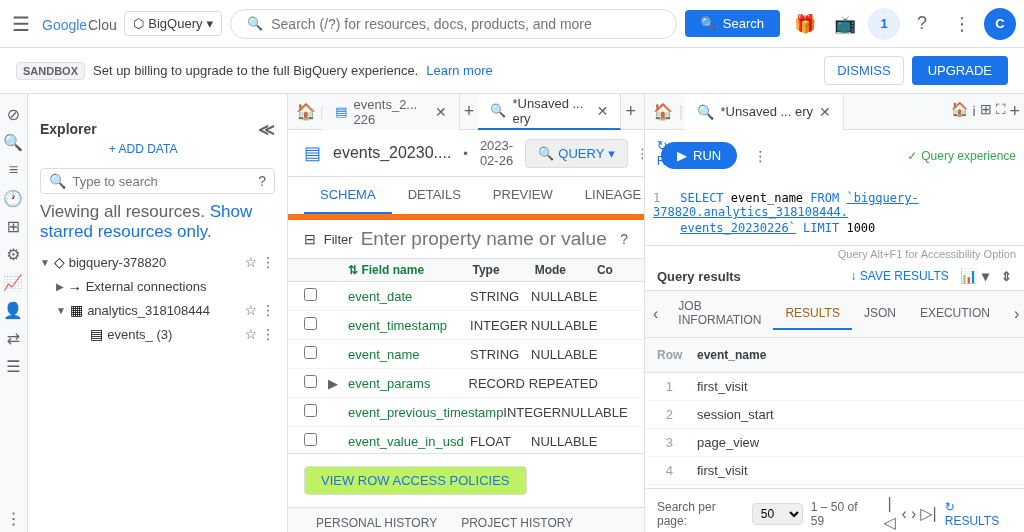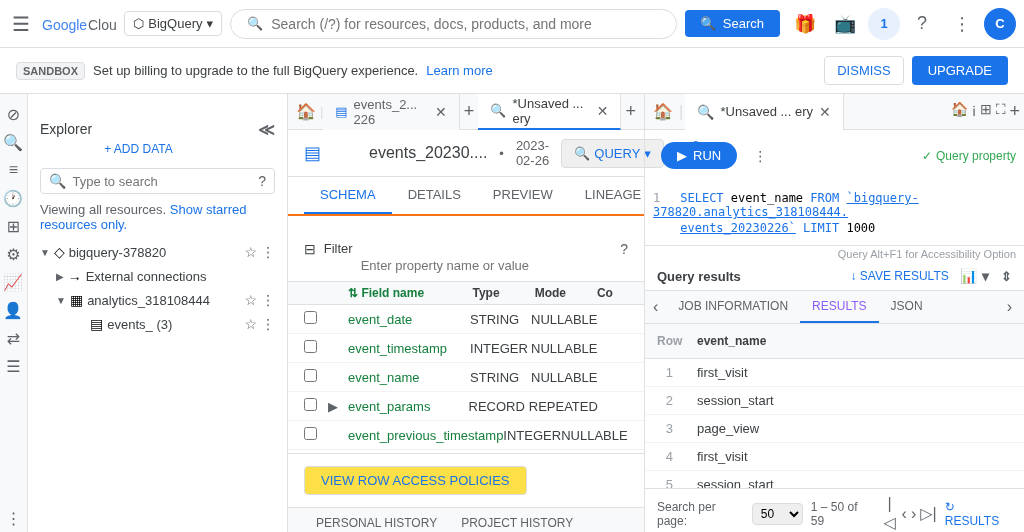--- a/index.html
+++ b/index.html
@@ -81,21 +81,21 @@
     .add-data-btn {
       display: flex; align-items: center; gap: 4px; color: #1a73e8;
       font-size: 12px; cursor: pointer; font-weight: 500; margin-left: 4px; margin-top: 40px;
     }
     .collapse-btn { margin-left: auto; cursor: pointer; color: #5f6368; font-size: 16px; }
     .search-box {
       display: flex; align-items: center; margin: 4px 12px 8px;
       border: 1px solid #dadce0; border-radius: 4px; padding: 4px 8px; gap: 6px;
     }
     .search-box input { border: none; outline: none; flex: 1; font-size: 13px; }
-    .viewing-all { font-size: 13px; color: #5f6368; padding: 0 12px 8px; }
+    .viewing-all { font-size: 17px; color: #5f6368; padding: 0 12px 8px; }
     .viewing-all a { color: #1a73e8; cursor: pointer; }
 
     
     .tree-view { flex: 1; overflow-y: auto; padding: 0 4px; }
     .tree-item { display: flex; align-items: center; padding: 4px 8px; cursor: pointer; border-radius: 4px; gap: 4px; }
     .tree-item-label { font-size: 13px; color: #3c4043; flex: 1; }
     .tree-expand { font-size: 10px; color: #5f6368; }
     .tree-icon { font-size: 14px; }
     .tree-star { color: #5f6368; font-size: 14px; }
     .tree-more { color: #5f6368; font-size: 14px; }
@@ -119,53 +119,53 @@
     .tab-close { font-size: 14px; color: #5f6368; cursor: pointer; }
     .tab-add { font-size: 18px; color: #5f6368; cursor: pointer; padding: 0 4px; }
     .tab-home { font-size: 16px; color: #5f6368; cursor: pointer; padding: 0 4px; }
 
     
     .table-toolbar {
       display: flex; align-items: center; padding: 8px 16px; gap: 12px;
       border-bottom: 1px solid #e0e0e0;
     }
     .table-icon { font-size: 18px; color: #1a73e8; }
-    .table-name { font-size: 16px; font-weight: 500; color: #3c4043; margin-left: 36px; }
+    .table-name { font-size: 16px; font-weight: 500; color: #3c4043; }
     .table-date { font-size: 13px; color: #5f6368; }
     .toolbar-actions { display: flex; align-items: center; gap: 8px; margin-left: auto; }
     .query-btn {
       display: flex; align-items: center; gap: 4px; border: 1px solid #dadce0;
       border-radius: 4px; padding: 6px 12px; cursor: pointer; font-size: 13px; color: #1a73e8;
     }
     .refresh-btn {
       display: flex; align-items: center; gap: 4px; color: #1a73e8;
       font-size: 13px; cursor: pointer;
     }
 
     
-    .sub-tabs { display: flex; padding: 0 16px; border-bottom: 2px solid #f97316; gap: 0; }
+    .sub-tabs { display: flex; padding: 0 16px; border-bottom: 6px solid #f97316; gap: 0; }
     .sub-tab {
       padding: 10px 16px; font-size: 13px; color: #5f6368; cursor: pointer;
       border-bottom: 2px solid transparent; font-weight: 500;
     }
     .sub-tab.active { color: #1a73e8; border-bottom: 2px solid #1a73e8; }
     .sub-tab-preview {
       padding: 4px 8px; font-size: 12px; background: #1a73e8; color: #fff;
       border-radius: 3px; cursor: pointer; margin-left: 4px; align-self: center;
     }
 
     
     .filter-bar {
       display: flex; align-items: center; padding: 8px 16px; gap: 8px;
       border-bottom: 1px solid #e0e0e0;
     }
     .filter-icon { color: #3c4043; font-size: 14px; }
     .filter-label { font-size: 13px; font-weight: 500; color: #3c4043; }
     .filter-input {
-      flex: 1; border: none; outline: none; font-size: 13px; color: #5f6368; margin-top: 34px;
+      flex: 1; border: none; outline: none; font-size: 19px; color: #5f6368;
     }
     .filter-help { color: #5f6368; cursor: pointer; font-size: 14px; }
 
     
     .schema-table { flex: 1; overflow-y: auto; }
     .schema-header-row {
       display: flex; padding: 4px 16px; background: #f8f9fa;
       border-bottom: 1px solid #e0e0e0; font-size: 12px; font-weight: 600; color: #5f6368;
     }
     .schema-row {
@@ -181,21 +181,21 @@
 
     
     .schema-footer {
       display: flex; padding: 12px 16px; gap: 12px; border-top: 1px solid #e0e0e0;
     }
     .edit-schema-btn {
       border: 1px solid #1a73e8; color: #1a73e8; background: #fff;
       border-radius: 4px; padding: 6px 16px; cursor: pointer; font-size: 13px; font-weight: 500;
     }
     .row-access-btn {
-      border: 1px solid #dadce0; color: #1a73e8; background: #fde047;
+      border: 1px solid #dadce0; color: #1a73e8; background: #bef264;
       border-radius: 4px; padding: 6px 16px; cursor: pointer; font-size: 13px; font-weight: 500;
     }
 
     
     .bottom-tabs {
       display: flex; padding: 0 16px; border-top: 1px solid #e0e0e0;
       background: #f8f9fa; font-size: 12px; color: #5f6368;
     }
     .bottom-tab { padding: 8px 12px; cursor: pointer; font-weight: 500; }
 
@@ -248,21 +248,21 @@
 
     
     .results-tabs {
       display: flex; align-items: center; background: #f8f9fa;
       border-bottom: 1px solid #e0e0e0; padding: 0;
     }
     .results-tab {
       padding: 8px 12px; font-size: 12px; color: #5f6368; cursor: pointer;
       border-bottom: 2px solid transparent; font-weight: 500;
     }
-    .results-tab.active { color: #8b5cf6; border-bottom: 2px solid #1a73e8; }
+    .results-tab.active { color: #a16207; border-bottom: 2px solid #1a73e8; }
     .results-nav { margin-left: auto; padding: 0 8px; display: flex; align-items: center; }
     .results-nav-btn { color: #5f6368; cursor: pointer; font-size: 16px; padding: 4px; }
 
     
     .results-table { flex: 1; overflow: hidden; }
     .results-header-row {
       display: flex; background: #f8f9fa; border-bottom: 1px solid #e0e0e0;
       font-size: 12px; font-weight: 600; color: #5f6368; padding: 4px 0;
     }
     .results-col-header { padding: 4px 12px; }
@@ -344,21 +344,21 @@
     <div class="left-icon">⚙</div>
     <div class="left-icon">📈</div>
     <div class="left-icon">👤</div>
     <div class="left-icon">⇄</div>
     <div class="left-icon">☰</div>
     <div class="left-icon" style="margin-top:auto">⋮</div>
   </div>
 
   <div class="explorer-panel">
     <div class="explorer-header">
-      <span style="font-size:14px;font-weight:400">Explorer</span>
+      <span style="font-size:14px;font-weight:700">Explorer</span>
       <span class="add-data-btn">+ ADD DATA</span>
       <span class="collapse-btn">≪</span>
     </div>
     <div class="search-box">
       <span style="color:#5f6368;font-size:14px">🔍</span>
       <input placeholder="Type to search" style="">
       <span style="color:#5f6368;font-size:14px">?</span>
     </div>
     <div class="viewing-all">
       <span>Viewing all resources.</span>
@@ -547,21 +547,21 @@
     </div>
 
     <div class="query-toolbar">
       <button class="run-btn">
         <span>▶</span>
         <span>RUN</span>
       </button>
       <span class="query-more">⋮</span>
       <div class="query-status">
         <span class="query-status-icon">✓</span>
-        <span>Query property</span>
+        <span>Query experience</span>
       </div>
     </div>
 
     <div class="query-editor">
       <div class="code-line">
         <span class="line-number">1</span>
         <span class="code-keyword">SELECT</span>
         <span> event_name </span>
         <span class="code-keyword">FROM</span>
         <span class="code-table"> `bigquery-378820.analytics_318108444.</span>
@@ -582,20 +582,21 @@
         <span class="results-chart">📊 ▾</span>
         <span style="color:#5f6368;cursor:pointer">⇕</span>
       </div>
     </div>
 
     <div class="results-tabs">
       <span class="back-btn">‹</span>
       <div class="results-tab">JOB INFORMATION</div>
       <div class="results-tab active">RESULTS</div>
       <div class="results-tab">JSON</div>
+      <div class="results-tab">EXECUTION</div>
       <div class="results-nav">
         <span class="results-nav-btn">›</span>
       </div>
     </div>
 
     <div class="results-table">
       <div class="results-header-row">
         <div class="results-col-header results-cell row-num">Row</div>
         <div class="results-col-header results-cell value">event_name</div>
       </div>

